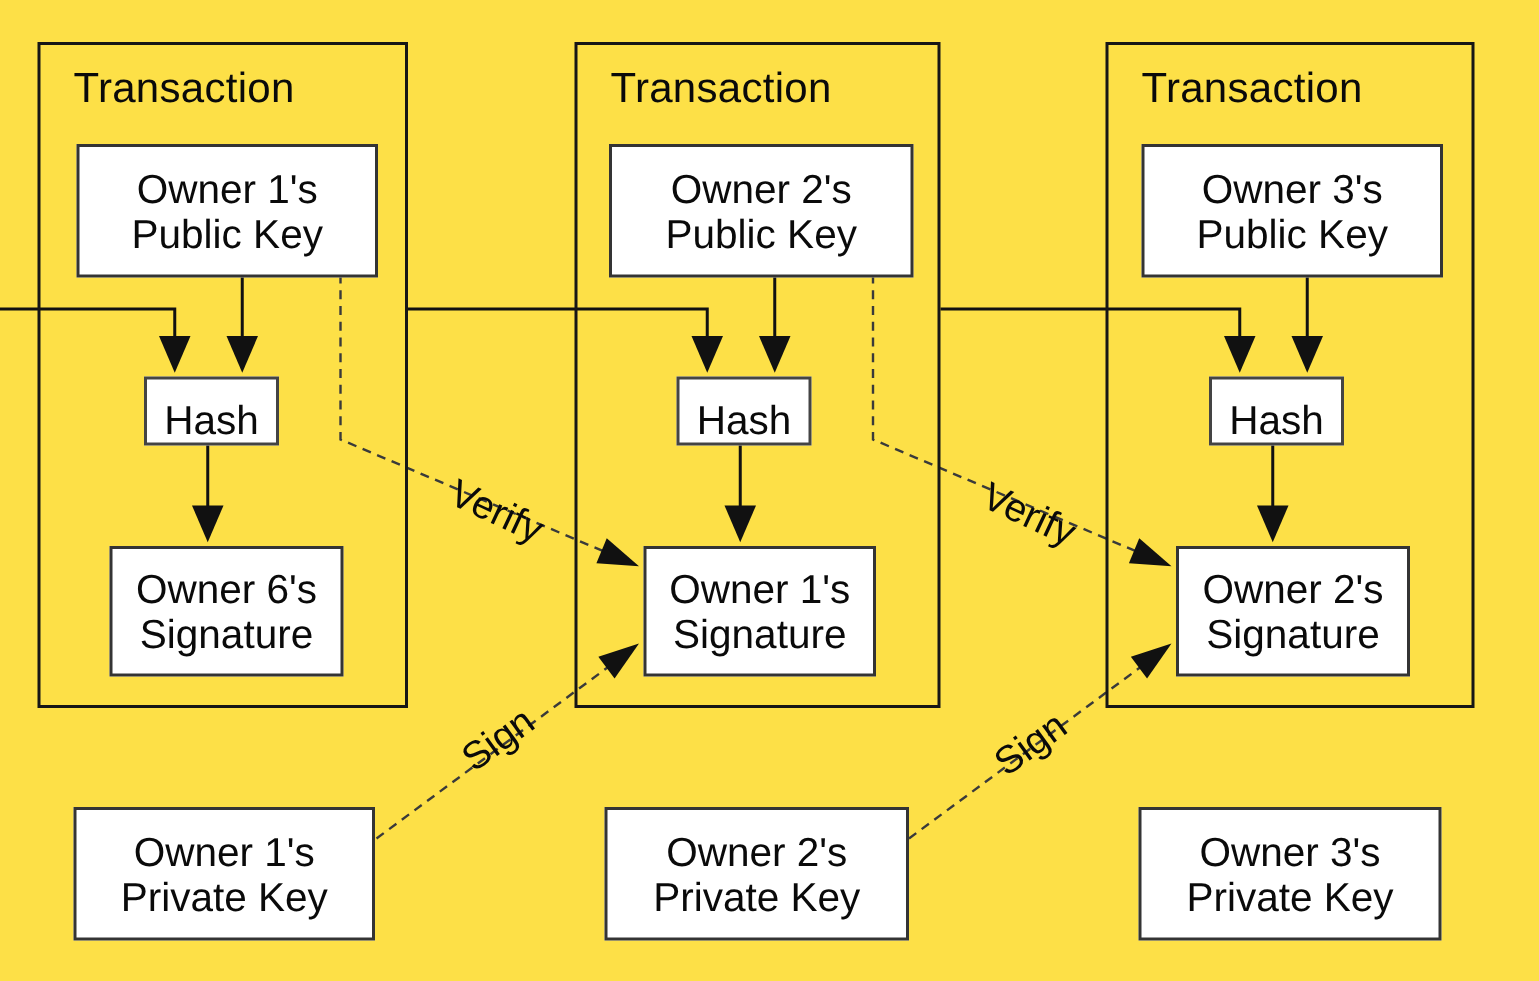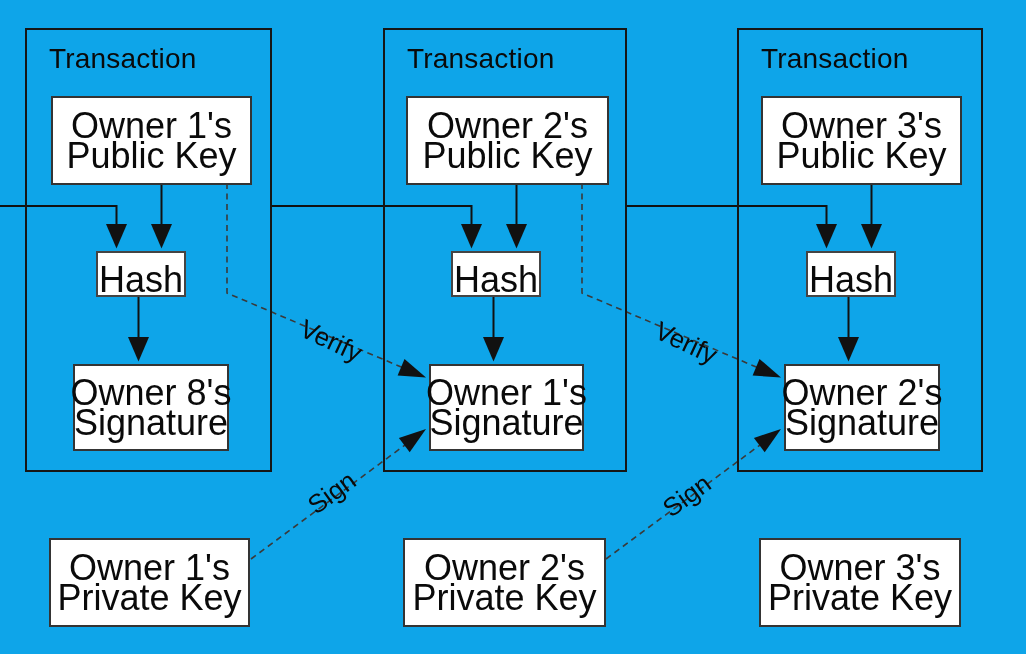--- a/index.html
+++ b/index.html
@@ -1,19 +1,19 @@
 <!DOCTYPE html>
 <html><head>
 <meta charset="utf-8">
 <style>
   html,body{margin:0;padding:0;background:#ffffff;}
   .canvas{
     position:relative;
     width:1026px;height:654px;
-    background:#0ea5e9;
+    background:#fde047;
     font-family:"Liberation Sans","DejaVu Sans",sans-serif;
     color:#0a0a0a;
     overflow:hidden;
   }
   .layer{position:absolute;left:0;top:0;pointer-events:none;}
   .tx{
     position:absolute;
     border:2px solid #161616;
     background:transparent;
     box-sizing:border-box;
@@ -28,21 +28,21 @@
   .box{
     position:absolute;
     box-sizing:border-box;
     background:#ffffff;
     border:2px solid #343434;
     display:flex;
     flex-direction:column;
     align-items:center;
     justify-content:center;
     text-align:center;
-    font-size:36px;
+    font-size:27px;
     line-height:30px;
     white-space:nowrap;
   }
   .hashbox{border-color:#444444;justify-content:flex-end;}
   .edge-label{
     position:absolute;
     font-size:26px;
     white-space:nowrap;
     transform:translate(-50%,-50%) rotate(25deg);
   }
@@ -92,21 +92,21 @@
   <div class="tx" style="left:25px;top:28px;width:247px;height:444px">
     <div class="tx-title">Transaction</div>
     <div class="box" style="left:24px;top:66px;width:201px;height:89px">
       <span>Owner 1's</span>
       <span>Public Key</span>
     </div>
     <div class="box hashbox" style="left:69px;top:221px;width:90px;height:46px">
       <span>Hash</span>
     </div>
     <div class="box" style="left:46px;top:334px;width:156px;height:87px">
-      <span>Owner 8's</span>
+      <span>Owner 6's</span>
       <span>Signature</span>
     </div>
   </div>
 
   <div class="tx" style="left:383px;top:28px;width:244px;height:444px">
     <div class="tx-title">Transaction</div>
     <div class="box" style="left:21px;top:66px;width:203px;height:89px">
       <span>Owner 2's</span>
       <span>Public Key</span>
     </div>

